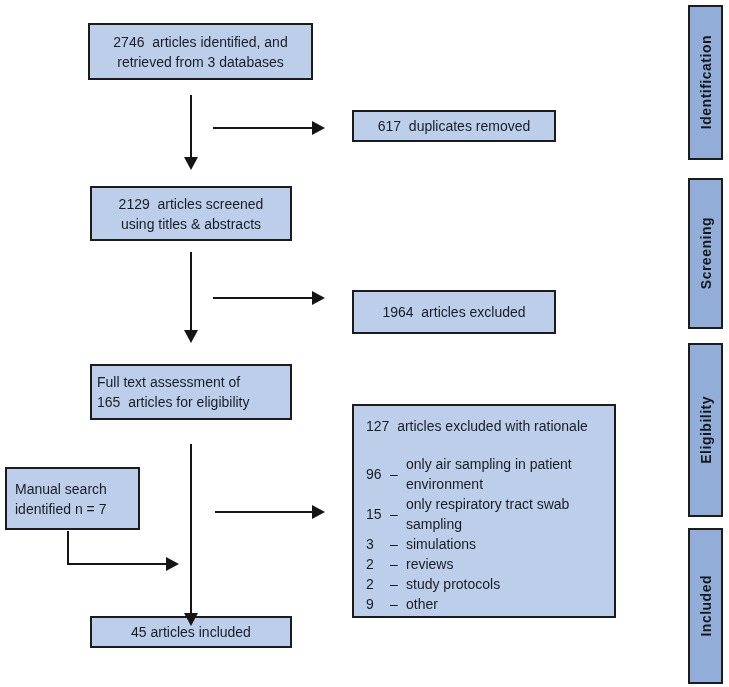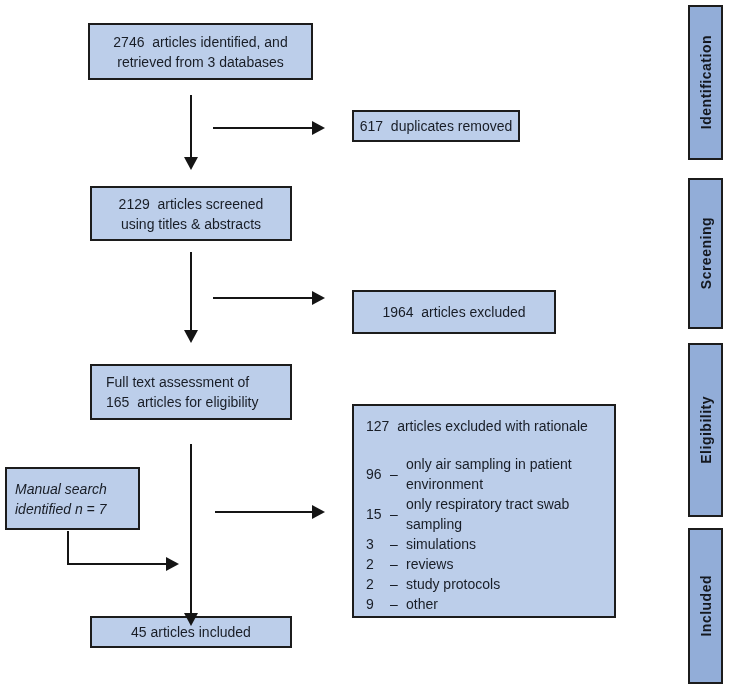--- a/index.html
+++ b/index.html
@@ -17,21 +17,21 @@
     position: absolute;
     background: var(--box-fill, #bcceea);
     border: 2px solid var(--border, #1c1c1c);
     font-size: 14px;
     line-height: 20px;
     display: flex;
     flex-direction: column;
     justify-content: center;
   }
   .box.center { align-items: center; text-align: center; }
-  .box.left { align-items: flex-start; text-align: left; padding-left: 14px; padding-right: 6px; }
+  .box.left { align-items: flex-start; text-align: left; padding-left: 5px; padding-right: 6px; }
   .txtline { white-space: pre-wrap; }
   .stagebox {
     position: absolute;
     background: var(--sidebar-fill, #92add8);
     border: 2px solid var(--border, #1c1c1c);
     display: flex;
     align-items: center;
     justify-content: center;
   }
   .stagebox .vtext {
@@ -74,39 +74,39 @@
 </head>
 <body>
 
 <div class="canvas">
 
   <div class="box center" style="left:88px; top:23px; width:225px; height:57px;">
     <span class="txtline">2746  articles identified, and</span>
     <span class="txtline">retrieved from 3 databases</span>
   </div>
 
-  <div class="box center" style="left:352px; top:110px; width:168px; height:32px;text-align:right;">
+  <div class="box center" style="left:352px; top:110px; width:204px; height:32px;text-align:right;">
     <span class="txtline">617  duplicates removed</span>
   </div>
 
   <div class="box center" style="left:90px; top:186px; width:202px; height:55px;">
     <span class="txtline">2129  articles screened</span>
     <span class="txtline">using titles &amp; abstracts</span>
   </div>
 
   <div class="box center" style="left:352px; top:290px; width:204px; height:44px;">
     <span class="txtline">1964  articles excluded</span>
   </div>
 
   <div class="box left" style="left:90px; top:364px; width:202px; height:56px;">
     <span class="txtline">Full text assessment of</span>
     <span class="txtline">165  articles for eligibility</span>
   </div>
 
-  <div class="box left" style="left:5px; top:467px; width:135px; height:63px; padding-left:8px;font-style:italic;">
+  <div class="box left" style="left:5px; top:467px; width:135px; height:63px; padding-left:8px;">
     <span class="txtline">Manual search</span>
     <span class="txtline">identified n = 7</span>
   </div>
 
   <div class="rationale" style="left:352px; top:404px; width:264px; height:214px;">
     <div class="r-title">127  articles excluded with rationale</div>
     <div class="r-item">
       <span class="r-num">96</span>
       <span class="r-sep">–</span>
       <span class="r-txt">only air sampling in patient environment</span>

